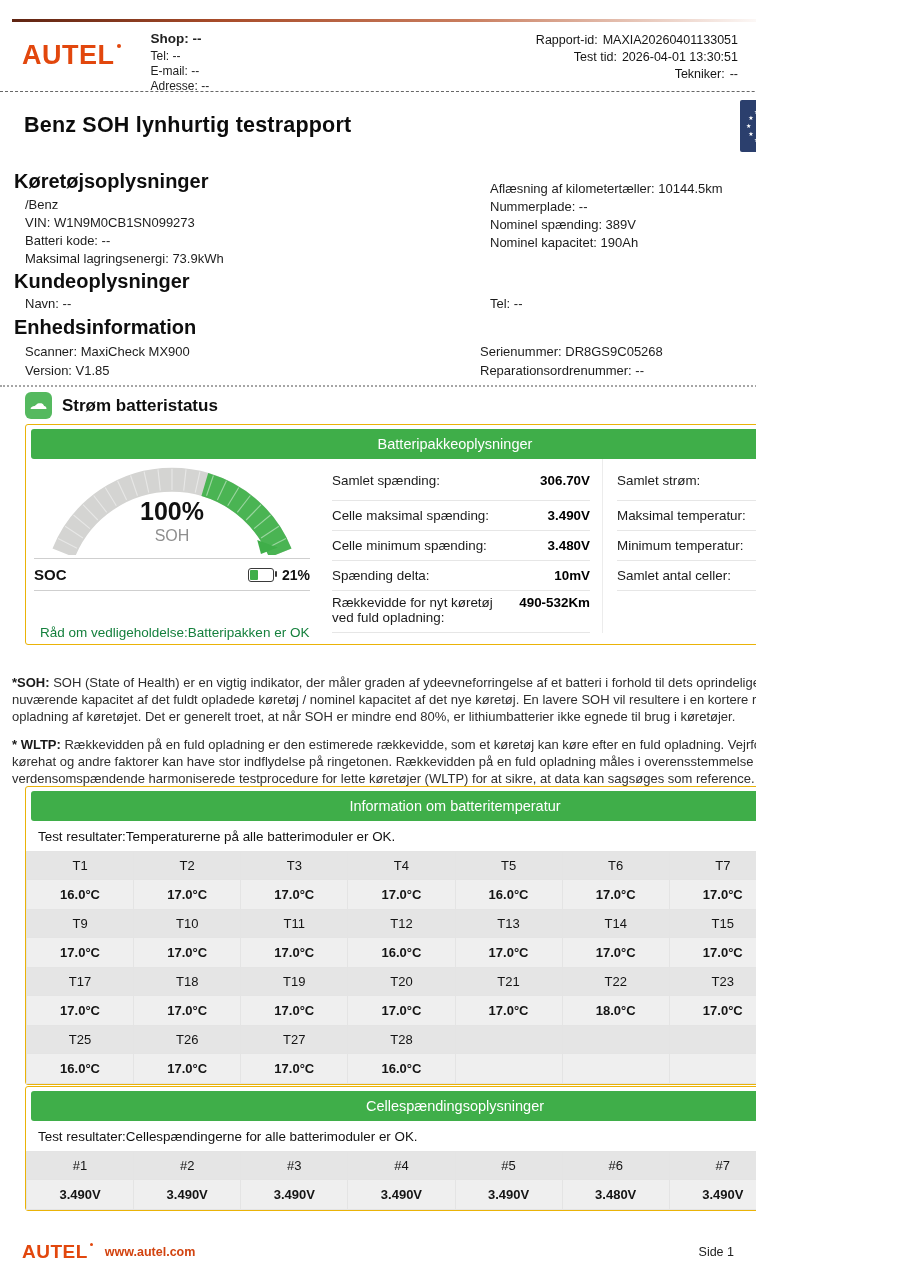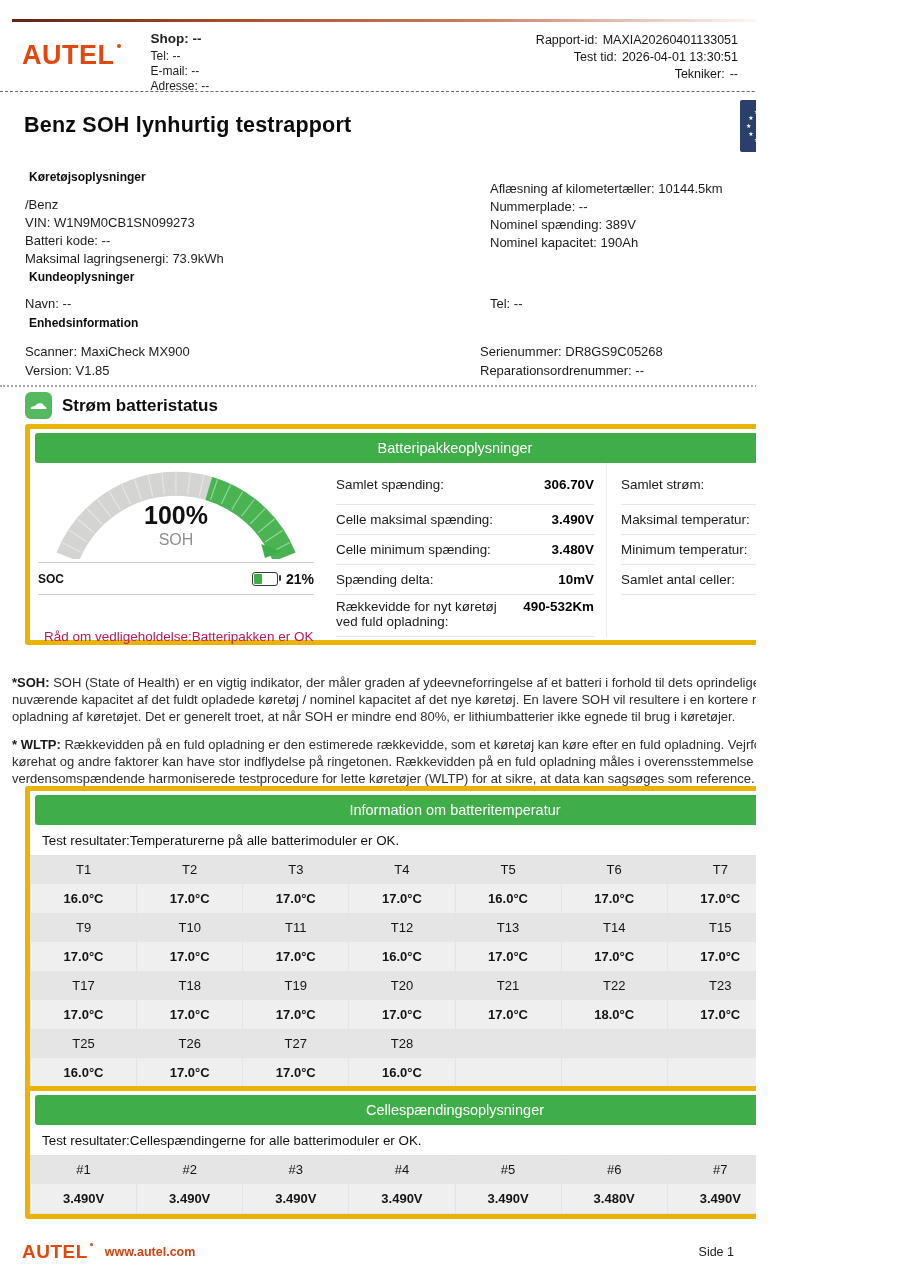--- a/index.html
+++ b/index.html
@@ -25,62 +25,62 @@
 
   
   .title{position:absolute;top:113px;left:24px;font-size:21.5px;font-weight:bold;color:#0c0c0c;letter-spacing:.2px;}
   .cara{position:absolute;top:100px;left:740px;width:146px;height:52px;background:#2b3f6d;border-radius:2px;color:#fff;overflow:hidden;}
   .cara-stars{position:absolute;left:2px;top:0;width:56px;height:52px;}
   .cara-stars span{position:absolute;font-size:6px;color:#fff;line-height:6px;}
   .cara-name{position:absolute;left:26px;top:8px;font-size:23px;letter-spacing:2px;font-weight:400;}
   .cara-sub{position:absolute;right:6px;bottom:6px;font-size:7px;color:#cfd8ea;letter-spacing:.2px;}
 
   
-  .sec-h{position:absolute;left:29px;font-size:12px;font-weight:bold;color:#0e0e0e;}
+  .sec-h{position:absolute;left:14px;font-size:20px;font-weight:bold;color:#0e0e0e;}
   .info-col{position:absolute;font-size:13px;line-height:18px;color:#1c1c1c;}
   .info-col div{white-space:nowrap;}
 
   .dot-divider{position:absolute;top:385px;left:0;width:905px;border-top:2px dotted #909090;opacity:.8;}
 
   
   .bstat-h{position:absolute;top:392px;left:25px;display:flex;align-items:center;gap:10px;}
   .bstat-icon{width:27px;height:27px;border-radius:6px;background:#55b95f;display:flex;align-items:center;justify-content:center;}
   .bstat-title{font-size:17px;font-weight:bold;color:#0e0e0e;}
 
   
-  .card{position:absolute;left:25px;width:860px;background:#fff;border:5px solid #eab308;border-radius:3px;box-sizing:border-box;}
+  .card{position:absolute;left:25px;width:860px;background:#fff;border:1px solid #eab308;border-radius:3px;box-sizing:border-box;}
   .card1{top:424px;height:221px;}
   .card2{top:786px;}
   .card3{top:1086px;}
   .greenbar{height:30px;margin:4px 5px 0 5px;background:#3fae49;color:#fff;border-radius:3px;
             display:flex;align-items:center;justify-content:center;font-size:14.5px;}
 
   .c1grid{display:grid;grid-template-columns:292px 284px 282px;height:160px;}
   .gauge-col{position:relative;}
   .gauge-svg{position:absolute;top:3px;left:7px;width:278px;height:93px;}
   .gauge-val{position:absolute;top:38px;left:0;width:292px;text-align:center;font-size:25px;font-weight:bold;color:#111;}
   .gauge-sub{position:absolute;top:68px;left:0;width:292px;text-align:center;font-size:16px;color:#8f8f8f;}
   .soc-row{position:absolute;top:99px;left:8px;right:8px;height:31px;border-top:1px solid #cfcfcf;border-bottom:1px solid #cfcfcf;
            display:flex;align-items:center;}
-  .soc-lbl{font-size:12px;font-weight:bold;color:#111;}
+  .soc-lbl{font-size:15px;font-weight:bold;color:#111;}
   .soc-right{margin-left:auto;display:flex;align-items:center;gap:8px;}
   .batt{position:relative;width:24px;height:12px;border:1.5px solid #3a3a3a;border-radius:3px;background:#fff;}
   .batt-fill{position:absolute;left:1px;top:1px;bottom:1px;width:34%;background:#3fae49;border-radius:1px;}
   .batt-nub{position:absolute;right:-4.5px;top:2.5px;width:2.5px;height:6px;background:#3a3a3a;border-radius:1px;}
   .soc-val{font-size:14px;font-weight:bold;color:#111;}
 
   .kv-col{padding:2px 12px 0 14px;box-sizing:border-box;}
   .kv-col.right{border-left:1px solid #ececec;}
   .kv-row{display:flex;justify-content:space-between;align-items:center;gap:8px;
           border-bottom:1px solid #e6e6e6;height:29px;font-size:13.4px;color:#1a1a1a;}
   .kv-row:first-child{height:39px;}
   .kv-v{font-weight:bold;white-space:nowrap;color:#000;}
   .kv-col.mid .kv-row:last-child{height:auto;min-height:37px;align-items:flex-start;padding-top:4px;}
   .kv-col.mid .kv-row:last-child .kv-l{max-width:175px;line-height:15px;}
-  .advice{margin:6px 0 0 14px;font-size:13.5px;color:#be185d;}
+  .advice{margin:6px 0 0 14px;font-size:13.5px;color:#15803d;}
 
   
   .note{position:absolute;left:12px;width:882px;font-size:13px;line-height:17px;color:#2e2e2e;text-align:left;}
   .note b{color:#1a1a1a;}
   .note1{top:661px;}
   .note2{top:723px;}
 
   
   .result-line{padding:8px 12px 7px 12px;font-size:13.4px;color:#111;}
   table.dtable{width:100%;border-collapse:collapse;table-layout:fixed;}

